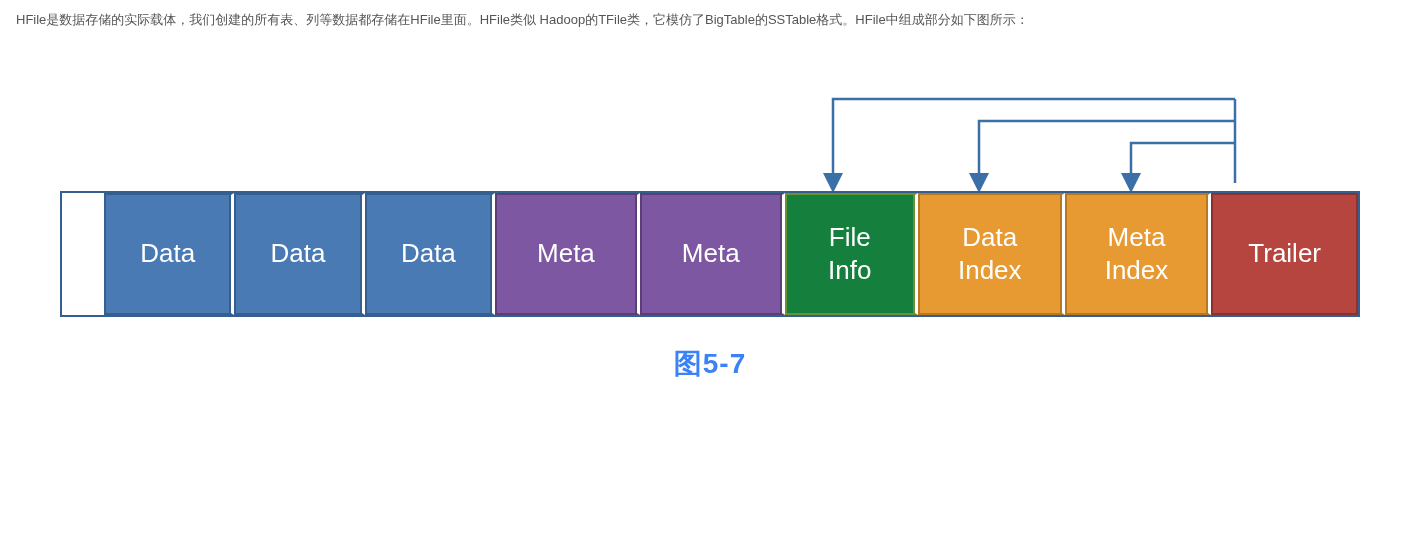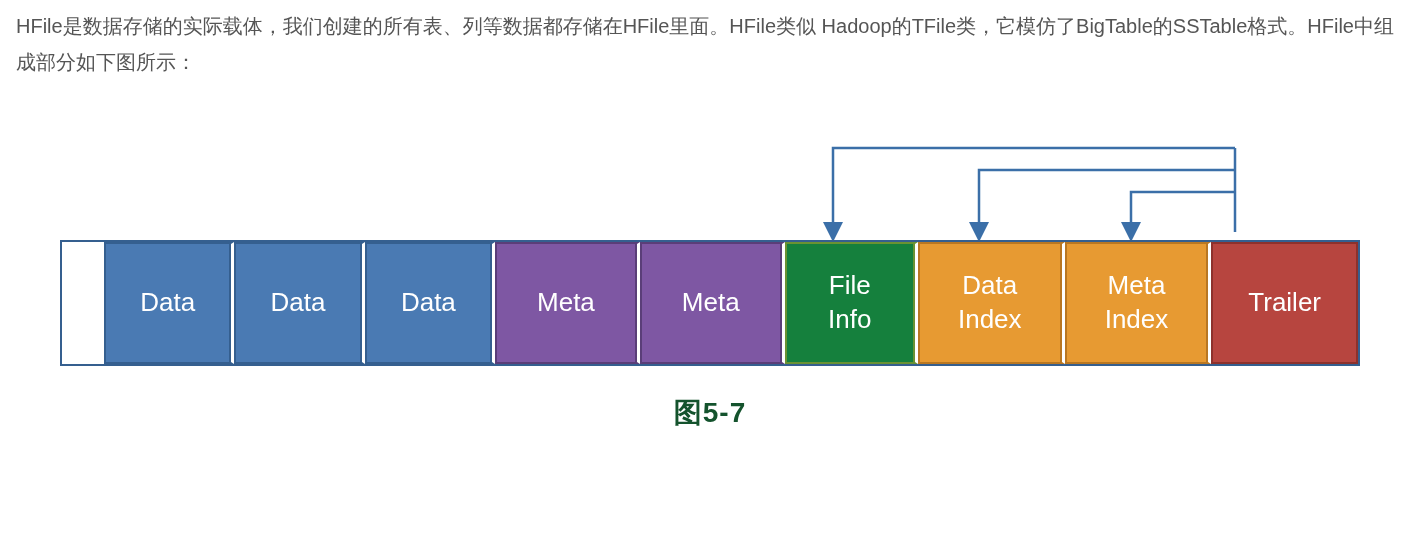--- a/index.html
+++ b/index.html
@@ -3,21 +3,21 @@
   <meta charset="utf-8">
   <style>
     * { margin: 0; padding: 0; box-sizing: border-box; }
     body {
       font-family: "Microsoft YaHei", "PingFang SC", Arial, sans-serif;
       background: #fff;
       width: 1420px;
       padding: 8px 10px 20px 10px;
     }
     .desc {
-      font-size: 20px;
+      font-size: 13px;
       line-height: 1.8;
       color: #555;
       margin: 0 6px 40px 6px;
     }
     .diagram-wrap {
       position: relative;
       width: 1300px;
       margin: 0 auto 20px auto;
     }
     .arrows-svg {
@@ -52,21 +52,21 @@
     .w-tr   { width: 152px; }
     .c-blue   { background: #4a7ab3; border-top: 2px solid #355f8f; border-bottom: 2px solid #355f8f; box-shadow: inset -2px 0 0 #355f8f, inset 2px 0 0 #355f8f; }
     .c-purple { background: #7e57a3; border-top: 2px solid #5a3e78; border-bottom: 2px solid #5a3e78; box-shadow: inset -2px 0 0 #5a3e78, inset 2px 0 0 #5a3e78; }
     .c-green  { background: #15803d; border-top: 2px solid #6a9233; border-bottom: 2px solid #6a9233; box-shadow: inset -2px 0 0 #6a9233, inset 2px 0 0 #6a9233; }
     .c-orange { background: #e79a32; border-top: 2px solid #b97722; border-bottom: 2px solid #b97722; box-shadow: inset -2px 0 0 #b97722, inset 2px 0 0 #b97722; }
     .c-red    { background: #b7453f; border-top: 2px solid #8d312c; border-bottom: 2px solid #8d312c; box-shadow: inset -2px 0 0 #8d312c, inset 2px 0 0 #8d312c; }
     .caption {
       text-align: center;
       font-size: 28px;
       font-weight: 600;
-      color: #14532d;
+      color: #3b82f6;
       margin-top: 28px;
       letter-spacing: 1px;
     }
   </style>
 </head>
 <body>
 
 <p class="desc">HFile是数据存储的实际载体，我们创建的所有表、列等数据都存储在HFile里面。HFile类似 Hadoop的TFile类，它模仿了BigTable的SSTable格式。HFile中组成部分如下图所示：</p>
 
 <div class="diagram-wrap">

